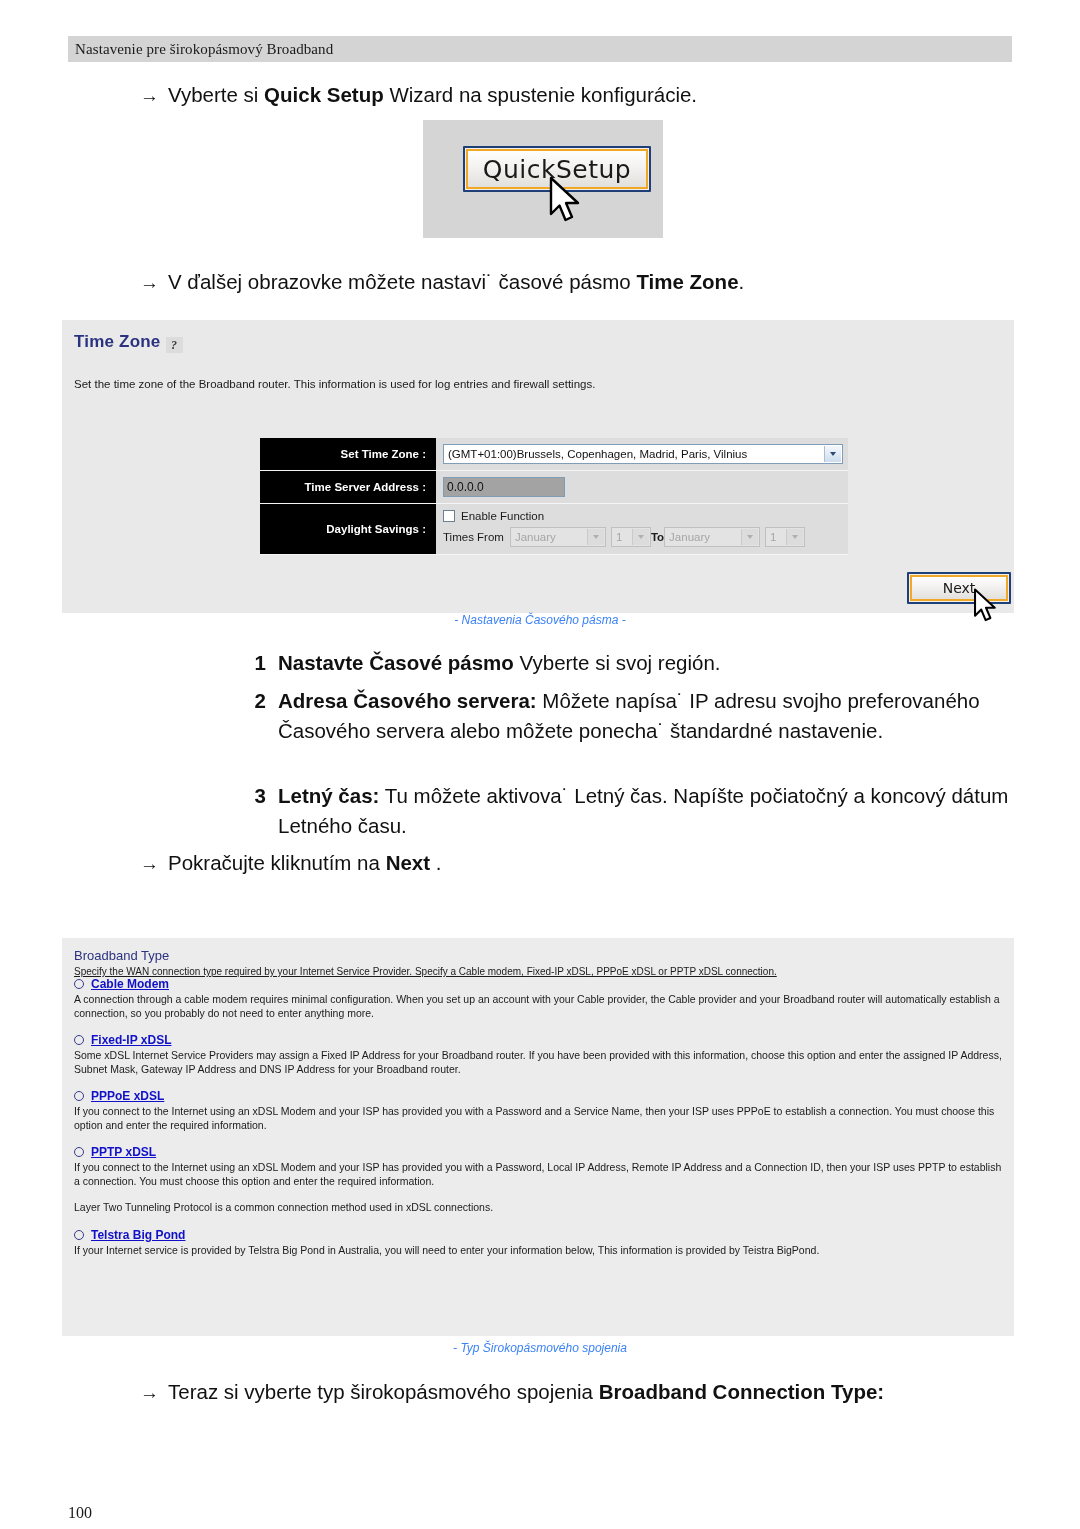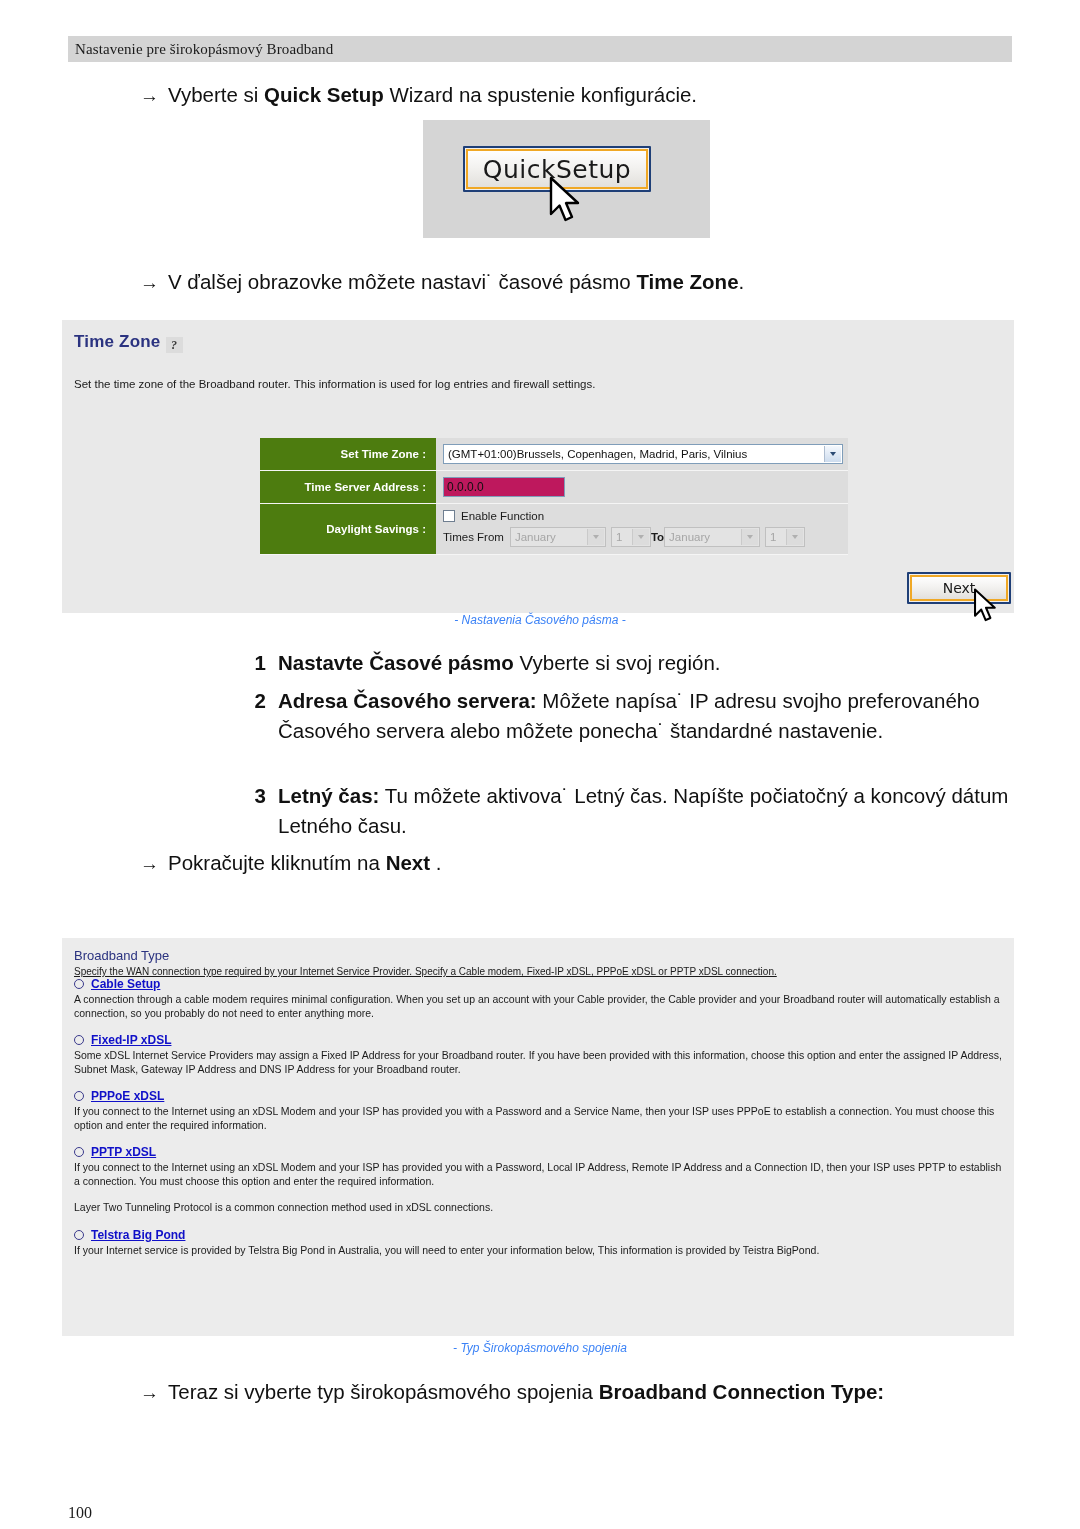--- a/index.html
+++ b/index.html
@@ -48,21 +48,21 @@
     width: 28px;
     font-size: 19px;
   }
   .b { font-weight: bold; }
 
   
   .quicksetup-shot {
     position: absolute;
     left: 423px;
     top: 120px;
-    width: 287px;
+    width: 240px;
     height: 118px;
     background: #d5d5d5;
   }
   .btn-outer {
     position: absolute;
     border: 2px solid #1f3f77;
     background: #f1f0ee;
     border-radius: 1px;
   }
   .btn-inner {
@@ -139,21 +139,21 @@
     top: 118px;
     width: 588px;
   }
   .tz-row {
     display: flex;
     align-items: stretch;
     border-bottom: 1px solid #f5f5f5;
   }
   .tz-lbl {
     width: 176px;
-    background: #4d7c0f;
+    background: #000000;
     color: #ffffff;
     font-size: 11.5px;
     font-weight: bold;
     text-align: right;
     padding: 9px 10px 9px 0;
     box-sizing: border-box;
     display: flex;
     align-items: center;
     justify-content: flex-end;
   }
@@ -209,21 +209,21 @@
     border-left: 1px solid #cacaca;
   }
   .fake-select.dis .caret { border-top-color: #b0b0b0; }
   #set-time-zone-select { width: 400px; }
   .sel-text { padding-right: 20px; white-space: nowrap; overflow: hidden; }
 
   .fake-input {
     font-family: "Liberation Sans", sans-serif;
     font-size: 12px;
     color: #111;
-    background: #be185d;
+    background: #a3a3a3;
     border: 1px solid #7f9db9;
     height: 20px;
     width: 122px;
     box-sizing: border-box;
     display: flex;
     align-items: center;
     padding-left: 3px;
   }
 
   .dst-line1 { display: flex; align-items: center; margin-bottom: 5px; }
@@ -470,21 +470,21 @@
   <span class="arrow-glyph">→</span><span>Pokračujte kliknutím na </span><span class="b">Next</span><span> .</span>
 </div>
 
 <div class="bb-panel">
   <div class="bb-title">Broadband Type</div>
   <div class="bb-intro">Specify the WAN connection type required by your Internet Service Provider. Specify a Cable modem, Fixed-IP xDSL, PPPoE xDSL or PPTP xDSL connection.</div>
 
   <div class="bb-opt">
     <div class="bb-opt-head">
       <span class="radio"></span>
-      <span class="bb-opt-label">Cable Setup</span>
+      <span class="bb-opt-label">Cable Modem</span>
     </div>
     <div class="bb-opt-desc">A connection through a cable modem requires minimal configuration. When you set up an account with your Cable provider, the Cable provider and your Broadband router will automatically establish a connection, so you probably do not need to enter anything more.</div>
   </div>
 
   <div class="bb-opt">
     <div class="bb-opt-head">
       <span class="radio"></span>
       <span class="bb-opt-label">Fixed-IP xDSL</span>
     </div>
     <div class="bb-opt-desc">Some xDSL Internet Service Providers may assign a Fixed IP Address for your Broadband router. If you have been provided with this information, choose this option and enter the assigned IP Address, Subnet Mask, Gateway IP Address and DNS IP Address for your Broadband router.</div>

